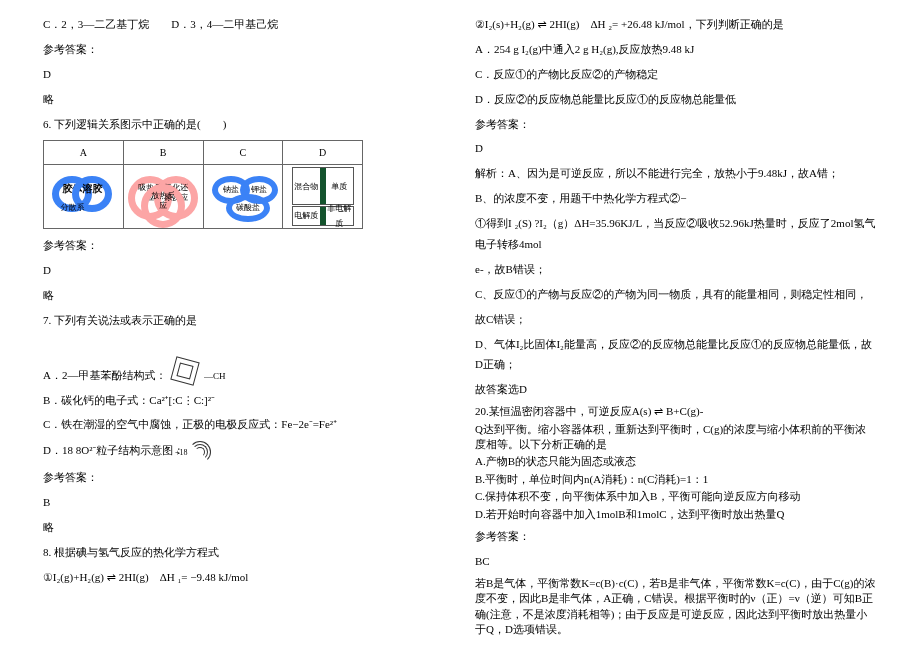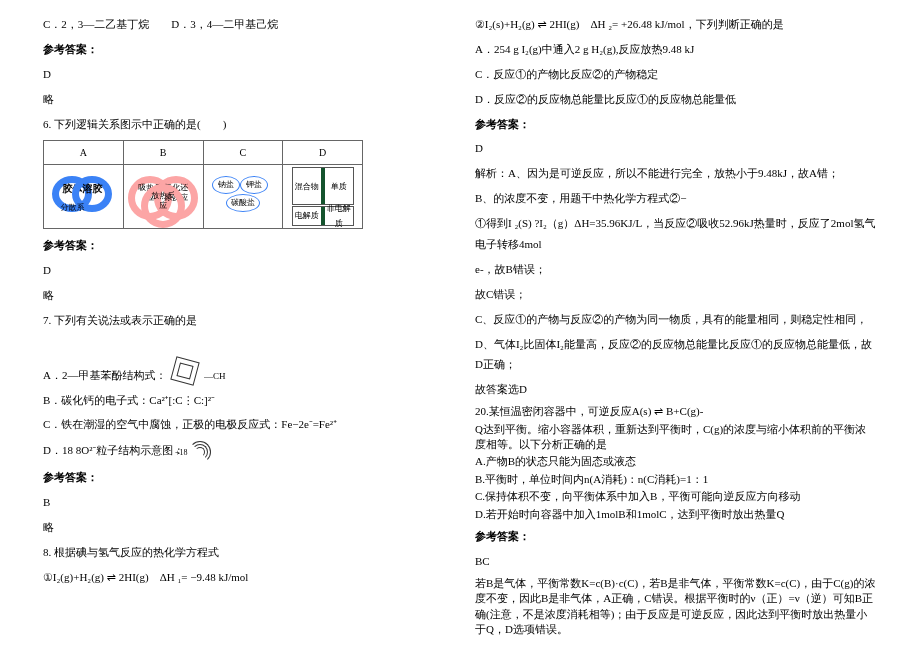--- a/index.html
+++ b/index.html
@@ -22,21 +22,21 @@
     padding: 10px 28px;
   }
   .col {
     flex: 1;
     padding: 0 15px;
     line-height: 1.9;
   }
   .col-left {
     border-right: none;
   }
-  .answer-label { font-weight: bold; margin-top: 4px; }
+  .answer-label { font-weight: normal; margin-top: 4px; }
   .para { margin: 4px 0; }
   .q-table {
     border-collapse: collapse;
     margin: 6px 0;
     width: 320px;
     table-layout: fixed;
   }
   .q-table td {
     border: 1px solid #666;
     text-align: center;
@@ -53,29 +53,29 @@
   .set-box {
     display:inline-block; border:7px solid #3b82f6; border-radius:50%;
     width:26px; height:22px; position:absolute; font-size:10px; line-height:11px;font-weight:bold;
   }
   .rxn-circle {
     display:inline-block; border:7px solid #fca5a5; border-radius:50%;
     width:30px; height:30px; font-size:8px; line-height:10px; position:absolute;
     text-align:center;
   }
   .salt-box {
-    display:inline-block; border:1px solid #3b82f6; border-radius:50%;
+    display:inline-block; border:6px solid #3b82f6; border-radius:50%;
     width:26px; height:16px; font-size:8px; line-height:16px; position:absolute;
     text-align:center;
   }
   .split-box {
     display:inline-flex; width:60px; height:36px; border:1px solid #555;
     font-size:8px;
   }
-  .split-box div { flex:1; display:flex; align-items:center; justify-content:center; border-right:4px solid #14532d;}
+  .split-box div { flex:1; display:flex; align-items:center; justify-content:center; border-right:6px solid #14532d;}
   .split-box div:last-child{border-right:none;}
   .benzene {
     display:inline-block; width:22px; height:22px; border:1px solid #333;
     transform: rotate(15deg); position: relative; top:4px; margin:0 4px;
   }
   .benzene::after{
     content:""; position:absolute; border:1px solid #333; width:12px; height:12px;
     left:4px; top:4px;
   }
   .atom-rings {
@@ -184,22 +184,22 @@
     <div class="para">C．反应①的产物比反应②的产物稳定</div>
     <div class="para">D．反应②的反应物总能量比反应①的反应物总能量低</div>
 
     <div class="answer-label">参考答案：</div>
     <div class="para">D</div>
 
     <div class="para">解析：A、因为是可逆反应，所以不能进行完全，放热小于9.48kJ，故A错；</div>
     <div class="para">B、的浓度不变，用题干中热化学方程式②−</div>
     <div class="para">①得到I ₂(S) ?I₂（g）ΔH=35.96KJ/L，当反应②吸收52.96kJ热量时，反应了2mol氢气电子转移4mol</div>
     <div class="para">e-，故B错误；</div>
+    <div class="para">C、反应①的产物与反应②的产物为同一物质，具有的能量相同，则稳定性相同，</div>
     <div class="para">故C错误；</div>
-    <div class="para">C、反应①的产物与反应②的产物为同一物质，具有的能量相同，则稳定性相同，</div>
     <div class="para">D、气体I₂比固体I₂能量高，反应②的反应物总能量比反应①的反应物总能量低，故D正确；</div>
     <div class="para">故答案选D</div>
 
     <div class="tight">20.某恒温密闭容器中，可逆反应A(s) ⇌ B+C(g)-</div>
     <div class="tight">Q达到平衡。缩小容器体积，重新达到平衡时，C(g)的浓度与缩小体积前的平衡浓度相等。以下分析正确的是</div>
     <div class="tight">A.产物B的状态只能为固态或液态</div>
     <div class="tight">B.平衡时，单位时间内n(A消耗)：n(C消耗)=1：1</div>
     <div class="tight">C.保持体积不变，向平衡体系中加入B，平衡可能向逆反应方向移动</div>
     <div class="tight">D.若开始时向容器中加入1molB和1molC，达到平衡时放出热量Q</div>
 

